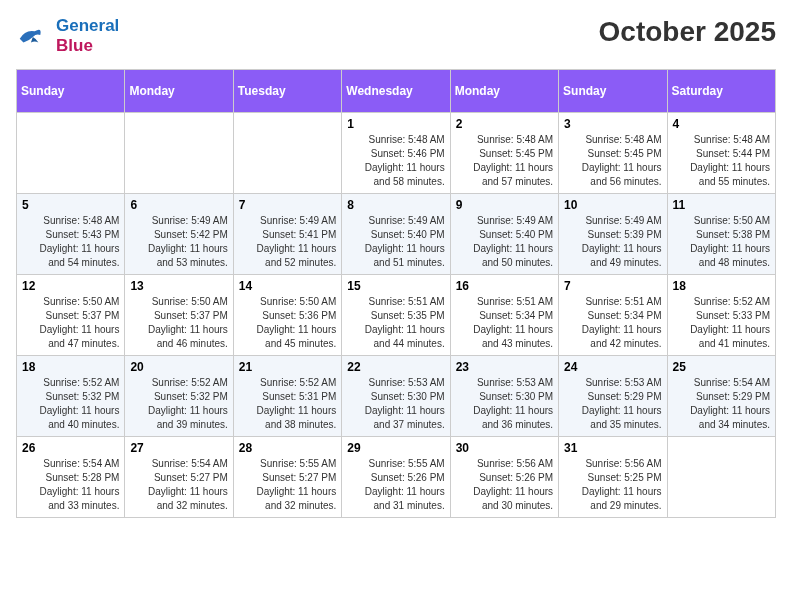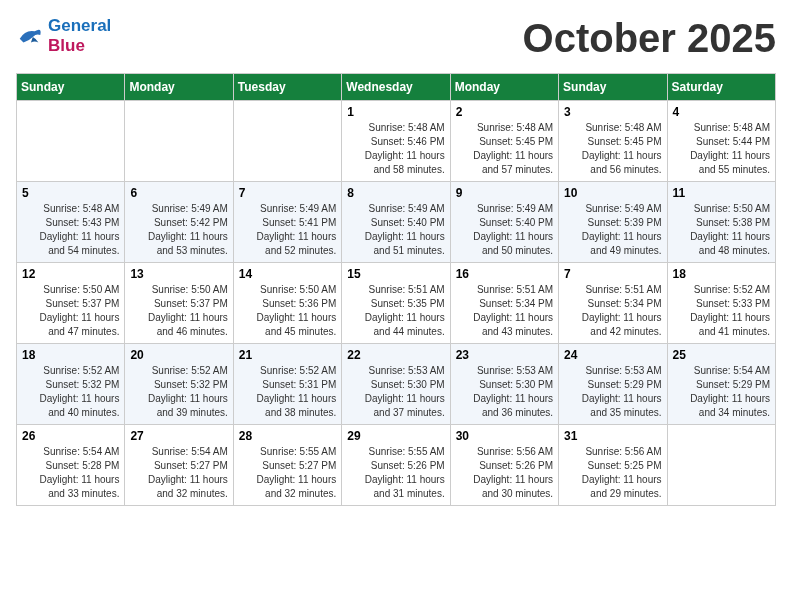--- a/index.html
+++ b/index.html
@@ -12,47 +12,47 @@
     }
     .header {
       display: flex;
       justify-content: space-between;
       align-items: flex-start;
       margin-bottom: 12px;
     }
     .logo {
       display: flex;
       align-items: center;
-      gap: 4px;
+      gap: 12px;
     }
     .logo-bird {
       width: 28px;
       height: 28px;
     }
     .title-block {
       text-align: right;
     }
     .month-title {
-      font-size: 40px;
+      font-size: 28px;
       font-weight: bold;
       color: #333;
     }
     .location {
       font-size: 14px;
       color: #555;
     }
     .calendar {
       width: 100%;
       border-collapse: collapse;
       font-size: 11px;
     }
     .calendar th {
-      background: #15803d;
+      background: #8b5cf6;
       color: #fff;
-      padding: 6px 4px;
+      padding: 14px 4px;
       text-align: left;
       font-size: 12px;
       font-weight: bold;
       border: 1px solid #ccc;
     }
     .calendar td {
       vertical-align: top;
       padding: 4px 5px;
       border: 1px solid #ccc;
       width: calc(100% / 7);

